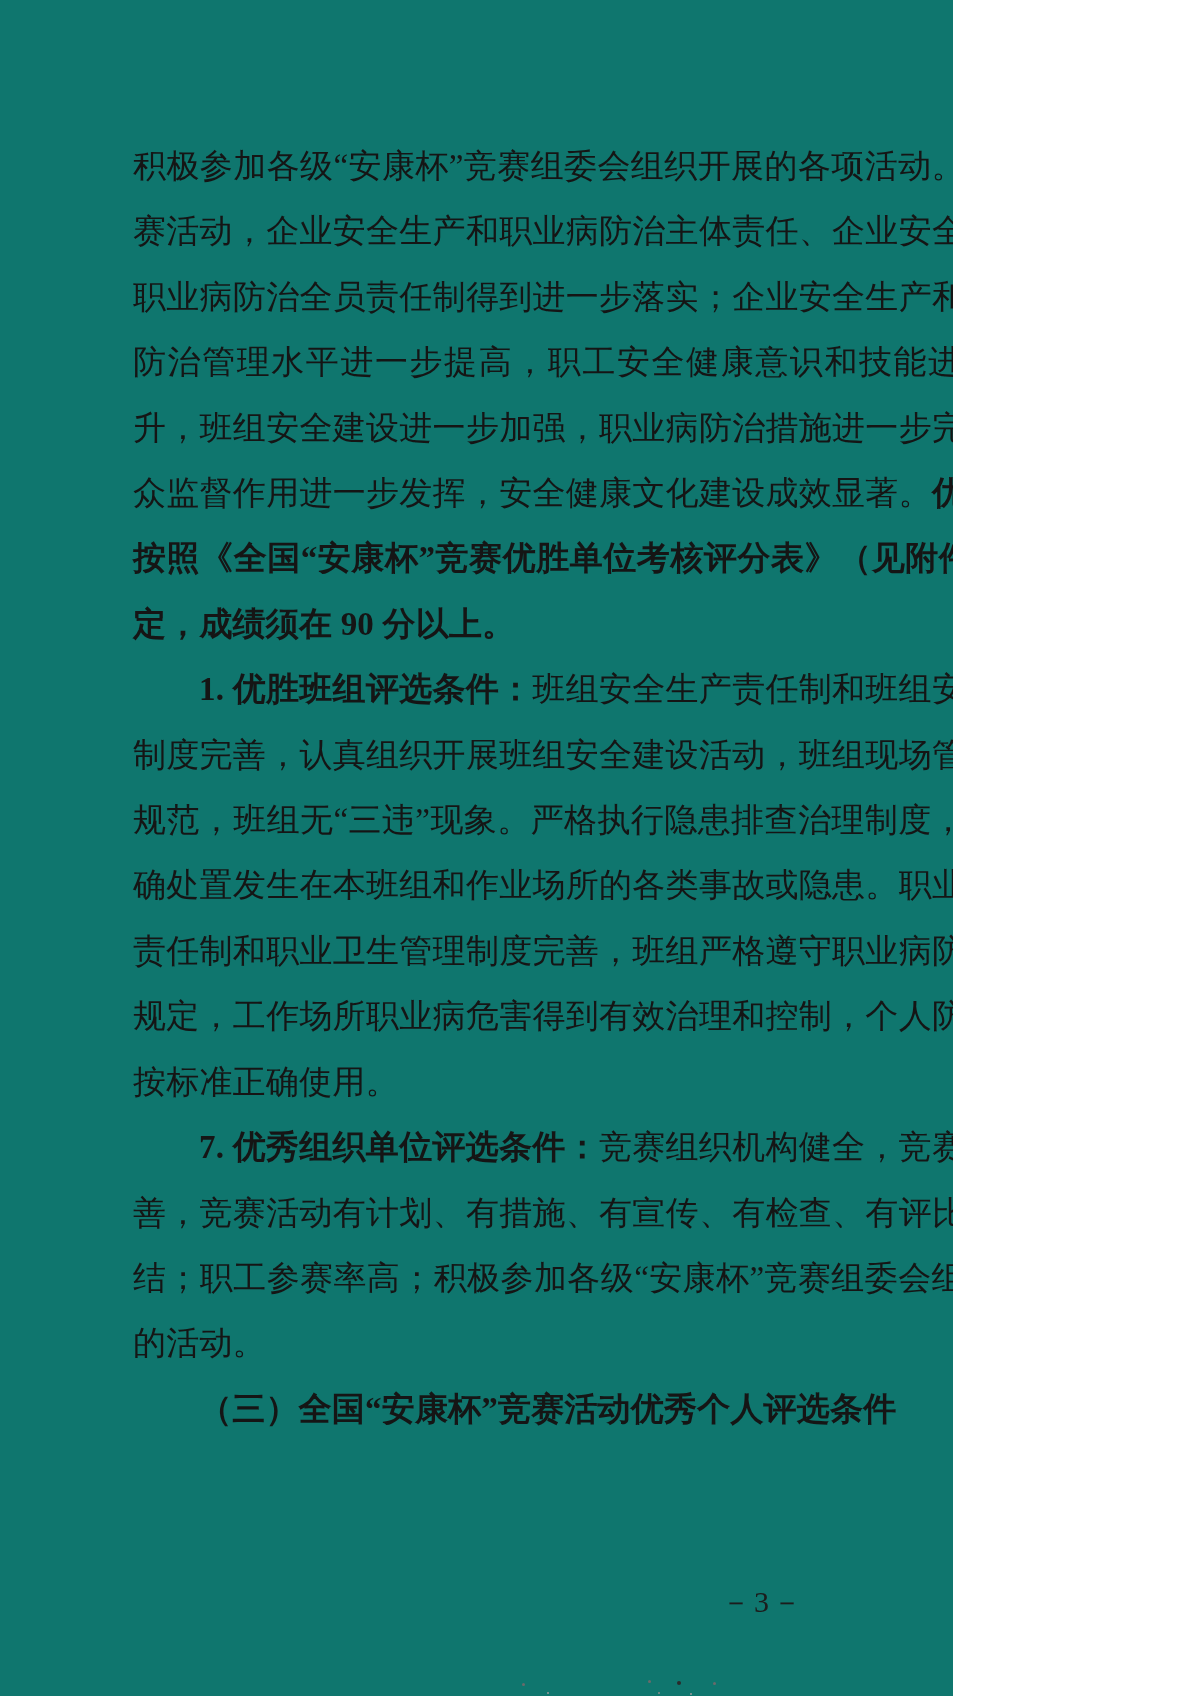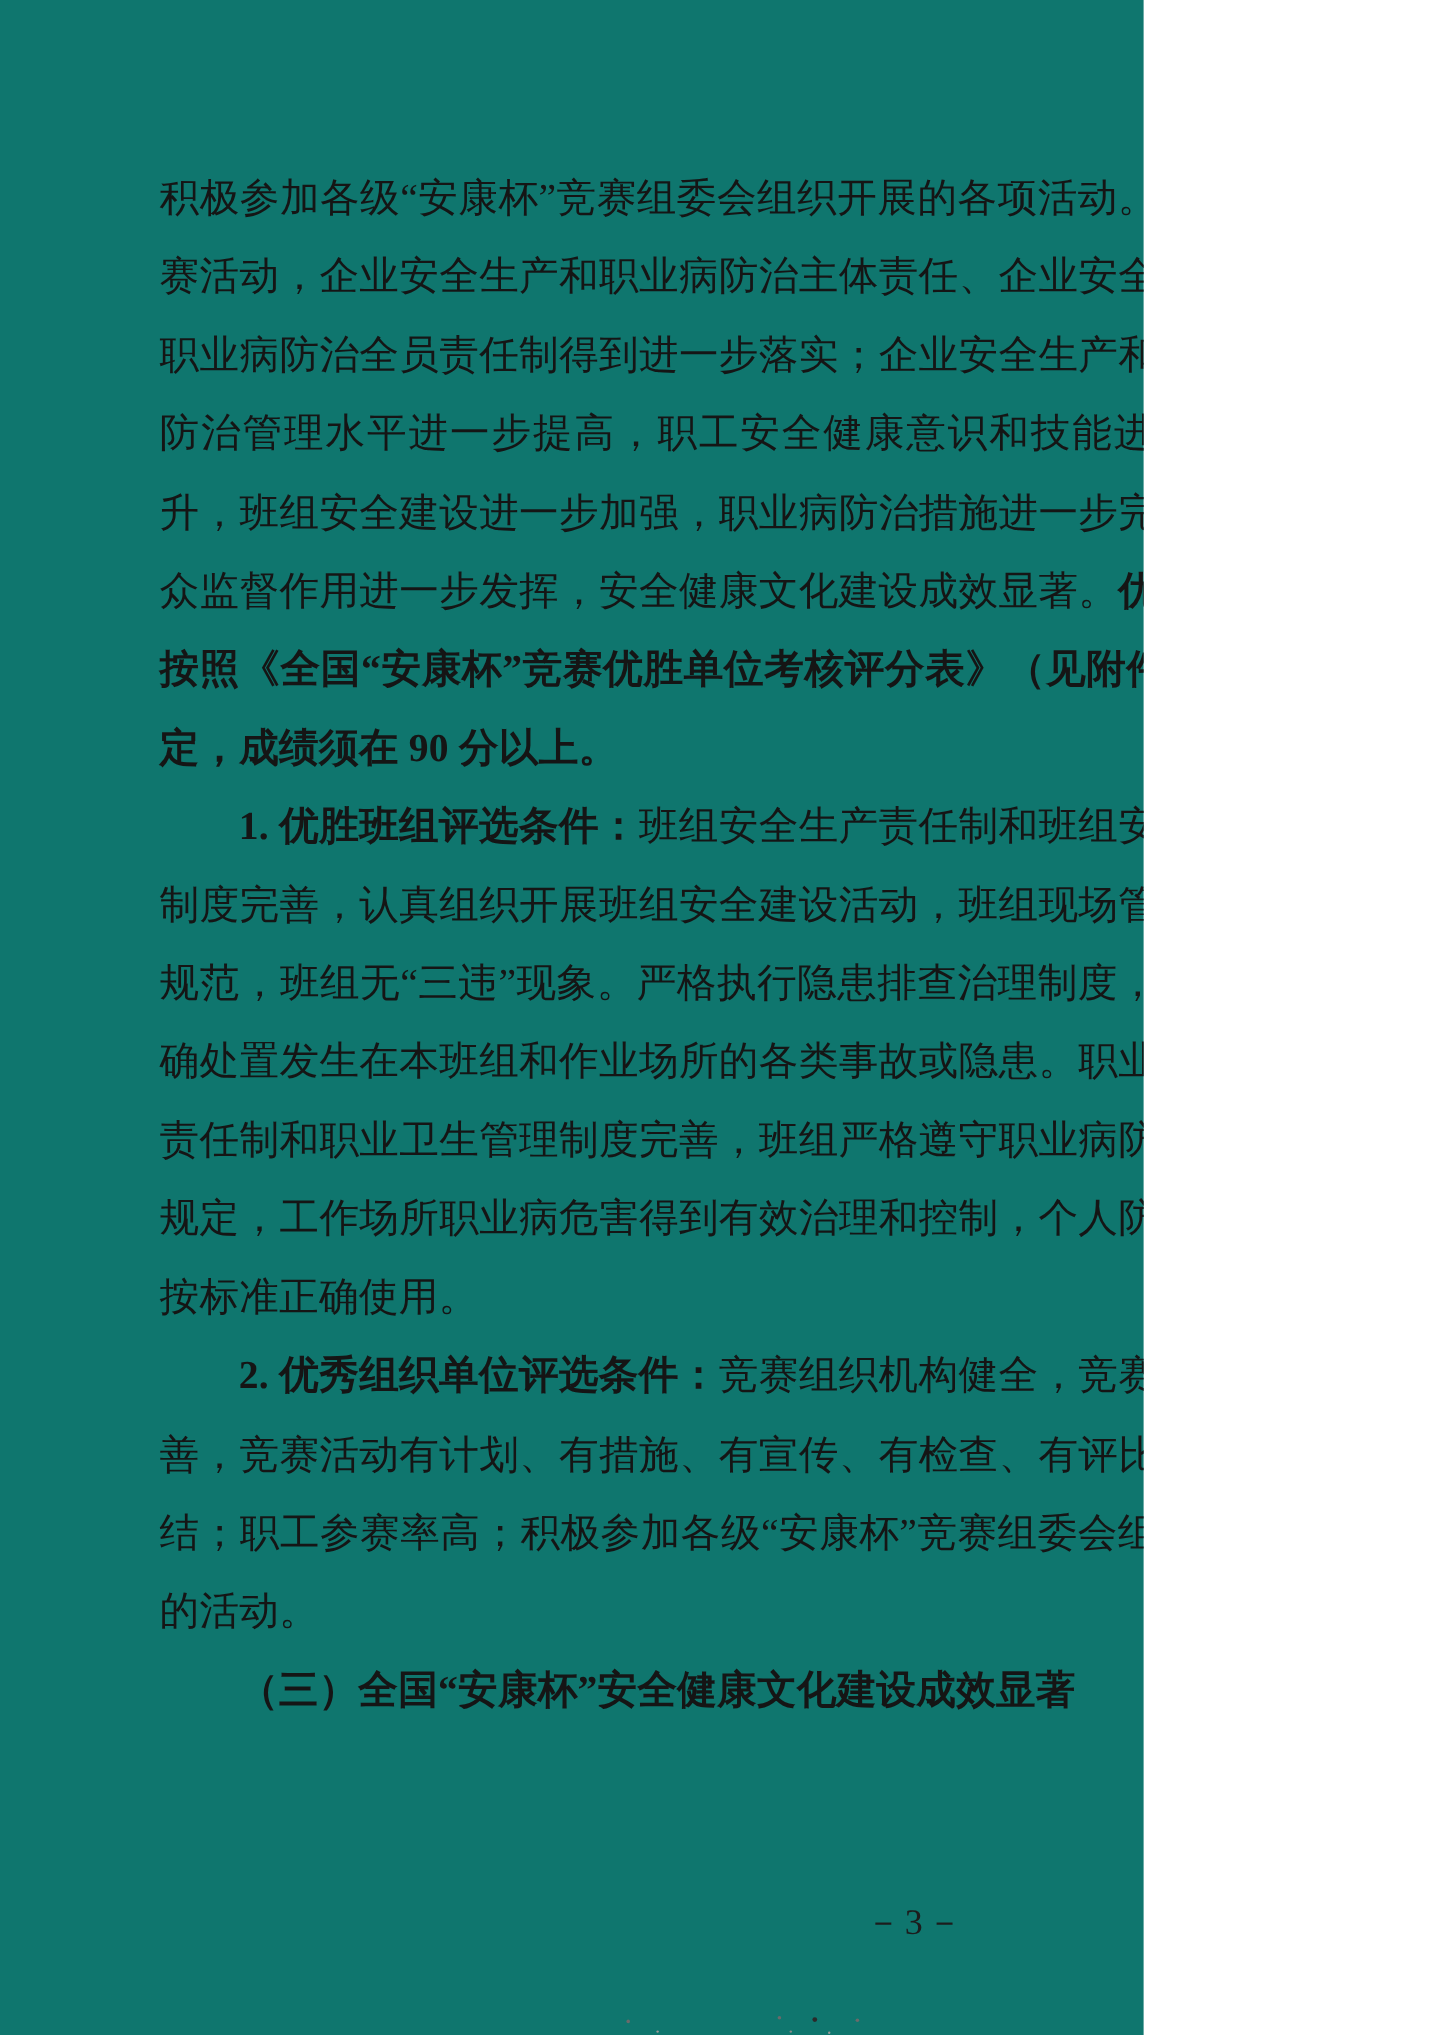--- a/index.html
+++ b/index.html
@@ -62,22 +62,22 @@
   .s6 { left: 690px; top: 1693px; width: 2px; height: 2px; background:#9a9a9a; }
   .s7 { left: 713px; top: 1682px; width: 3px; height: 3px; }
 </style>
 </head>
 <body>
 
 <div class="page">
   <div class="content">
       <p class="para"><span class="seg">积极参加各级“安康杯”竞赛组委会组织开展的各项活动。通过竞赛活动，企业安全生产和职业病防治主体责任、企业安全生产和职业病防治全员责任制得到进一步落实；企业安全生产和职业病防治管理水平进一步提高，职工安全健康意识和技能进一步提升，班组安全建设进一步加强，职业病防治措施进一步完善，群众监督作用进一步发挥，安全健康文化建设成效显著。</span><span class="seg bold">优胜单位按照《全国“安康杯”竞赛优胜单位考核评分表》（见附件 2）评定，成绩须在 90 分以上。</span></p>
       <p class="para indent"><span class="seg bold">1. 优胜班组评选条件：</span><span class="seg">班组安全生产责任制和班组安全管理制度完善，认真组织开展班组安全建设活动，班组现场管理严格规范，班组无“三违”现象。严格执行隐患排查治理制度，能够正确处置发生在本班组和作业场所的各类事故或隐患。职业病防治责任制和职业卫生管理制度完善，班组严格遵守职业病防治各项规定，工作场所职业病危害得到有效治理和控制，个人防护用品按标准正确使用。</span></p>
-      <p class="para indent"><span class="seg bold">2. 优秀组织单位评选条件：</span><span class="seg">竞赛组织机构健全，竞赛制度完善，竞赛活动有计划、有措施、有宣传、有检查、有评比、有总结；职工参赛率高；积极参加各级“安康杯”竞赛组委会组织开展的活动。</span></p>
-      <p class="para indent"><span class="seg bold">（三）全国“安康杯”安全健康文化建设成效显著</span></p>
+      <p class="para indent"><span class="seg bold">7. 优秀组织单位评选条件：</span><span class="seg">竞赛组织机构健全，竞赛制度完善，竞赛活动有计划、有措施、有宣传、有检查、有评比、有总结；职工参赛率高；积极参加各级“安康杯”竞赛组委会组织开展的活动。</span></p>
+      <p class="para indent"><span class="seg bold">（三）全国“安康杯”竞赛活动优秀个人评选条件</span></p>
     </div>
   <div class="page-number">－3－</div>
   <span class="speck s1"></span>
   <span class="speck s2"></span>
   <span class="speck s3"></span>
   <span class="speck s4"></span>
   <span class="speck s5"></span>
   <span class="speck s6"></span>
   <span class="speck s7"></span>
 </div>

